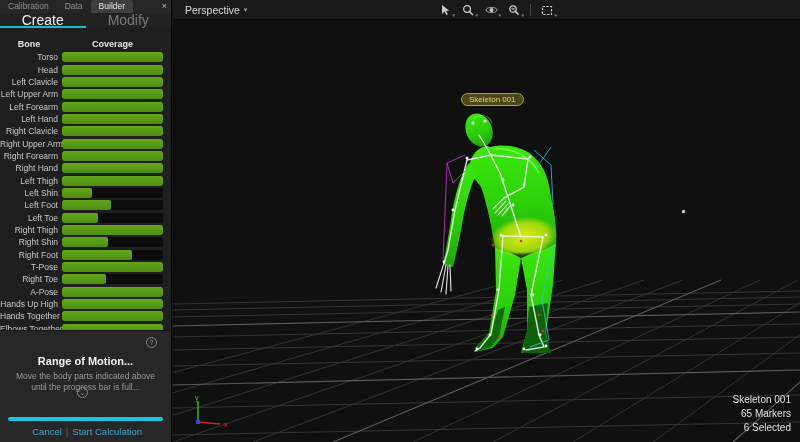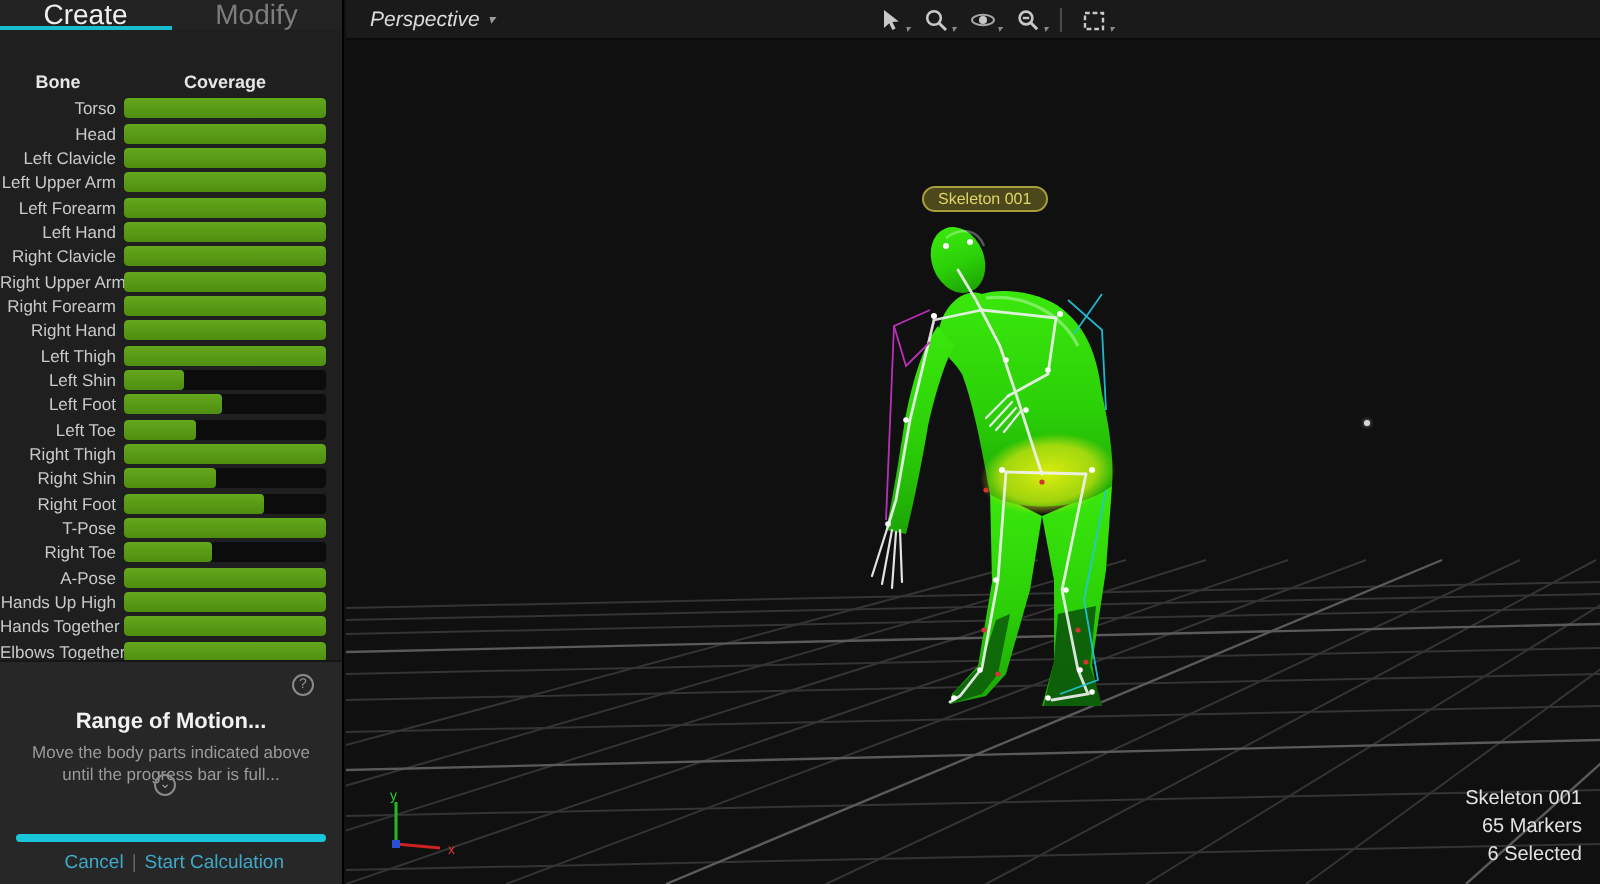--- a/index.html
+++ b/index.html
@@ -12,21 +12,21 @@
   .tabbar { position:relative; height:13px; background:#262626; display:flex; align-items:center; }
   .tab { font-size:8.5px; color:#8f8f8f; padding:0 8px; height:13px; line-height:13px; cursor:default; }
   .tab.active { background:#3f3f3f; color:#e8e8e8; border-radius:3px 3px 0 0; }
   .tab-close { position:absolute; right:4px; top:0; color:#bbb; font-size:9px; line-height:13px; }
 
   .subtabs { position:relative; height:15px; background:#222; display:flex; }
   .subtab { flex:1; text-align:center; font-size:14px; line-height:14px; color:#7d7d7d; position:relative; }
   .subtab.active { color:#f0f0f0; }
   .subtab.active::after { content:""; position:absolute; left:0; right:0; bottom:0; height:2px; background:#18bccb; }
 
-  .colheaders { height:12px; display:flex; align-items:center; margin-top:20px; }
+  .colheaders { height:12px; display:flex; align-items:center; margin-top:10px; }
   .colheaders .h1 { width:58px; text-align:center; font-size:9px; font-weight:bold; color:#e6e6e6; }
   .colheaders .h2 { width:101px; margin-left:4px; text-align:center; font-size:9px; font-weight:bold; color:#e6e6e6; }
 
   .bone-list { margin-top:1px; }
   .bone-row { display:flex; align-items:center; height:12.35px; }
   .bone-label { width:58px; text-align:right; font-size:8.5px; color:#c9c9c9; white-space:nowrap; }
   .bone-track { width:101px; height:10px; margin-left:4px; background:#0c0c0c; border-radius:2px; overflow:hidden; }
   .bone-fill { height:100%; background:linear-gradient(#63a81c,#4f8d10); border-radius:2px; }
 
   .panel-footer { position:absolute; left:0; top:330px; width:171px; height:112px; background:#272727; border-top:1px solid #161616; }
@@ -37,21 +37,21 @@
   .rom-title { margin-top:24px; text-align:center; font-size:11px; font-weight:bold; color:#f2f2f2; }
   .rom-desc { margin:4px auto 0; width:150px; text-align:center; font-size:8.5px; line-height:10.5px; color:#9a9a9a; }
   .rom-progress { position:absolute; left:8px; top:86px; width:155px; height:4px; background:#0d2a2e; border-radius:2px; }
   .rom-progress .fill { height:100%; background:#1ac6dc; border-radius:2px; }
   .footer-btns { position:absolute; right:25px; top:95px; display:flex; align-items:center; font-size:9.5px; }
   .btn-link { color:#3fa9c9; padding:0 4px; cursor:pointer; }
   .btn-sep { color:#666; }
 
   
   .viewport { position:absolute; left:173px; top:0; width:627px; height:442px; background:#101010; overflow:hidden; }
-  .vp-topbar { position:absolute; left:0; top:0; width:100%; height:20px; background:#1a1a1a; border-bottom:1px solid #0a0a0a;font-style:italic; }
+  .vp-topbar { position:absolute; left:0; top:0; width:100%; height:20px; background:#1a1a1a; border-bottom:1px solid #0a0a0a; }
   .vp-viewsel { position:absolute; left:12px; top:0; height:20px; display:flex; align-items:center; gap:4px;
                 color:#dcdcdc; font-size:10.5px; }
   .vp-viewsel .chev { color:#9a9a9a; font-size:7px; }
   .vp-tools { position:absolute; left:265px; top:0; height:20px; display:flex; align-items:center; gap:9px; }
   .tool { position:relative; width:14px; height:14px; display:flex; align-items:center; justify-content:center; }
   .tool svg { display:block; }
   .tool .dd { position:absolute; right:-3px; bottom:-1px; font-size:5px; color:#8a8a8a; }
   .tool-sep { width:1px; height:12px; background:#4a4a4a; }
 
   .vp-canvas { position:absolute; left:0; top:20px; width:627px; height:422px; }
@@ -66,20 +66,26 @@
 
   .axis-gizmo { position:absolute; left:10px; bottom:6px; }
 </style>
 </head>
 <body>
 
 <div id="app">
 
   <div class="panel">
 
+    <div class="tabbar">
+      <div class="tab">Calibration</div>
+      <div class="tab">Data</div>
+      <div class="tab active">Builder</div>
+      <div class="tab-close">×</div>
+    </div>
 
     <div class="subtabs">
       <div class="subtab active">Create</div>
       <div class="subtab">Modify</div>
     </div>
 
     <div class="colheaders">
       <div class="h1">Bone</div>
       <div class="h2">Coverage</div>
     </div>

